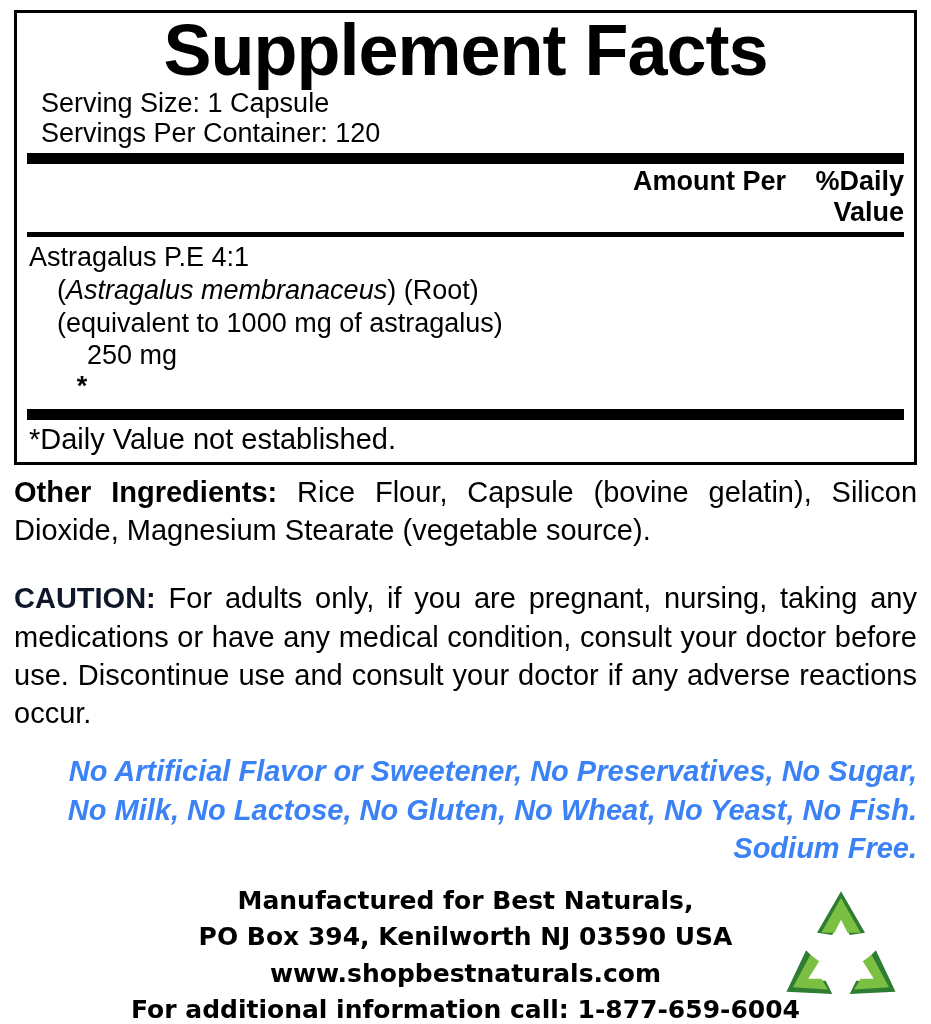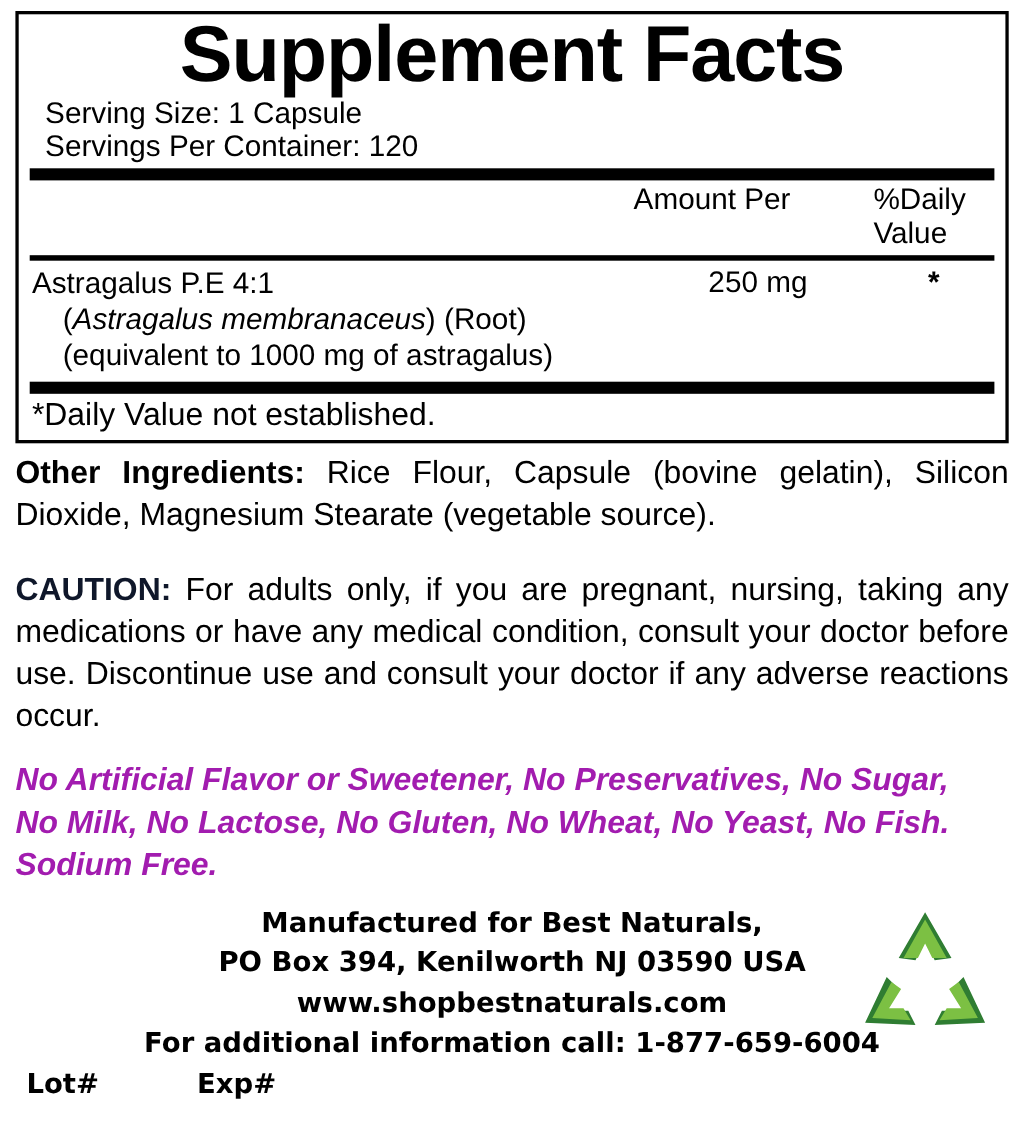--- a/index.html
+++ b/index.html
@@ -54,36 +54,37 @@
   }
 
   .sf-head {
     display: flex;
     justify-content: flex-end;
     align-items: flex-start;
     padding: 2px 0 4px 0;
   }
   .sf-head-col {
     font-size: 27px;
-    font-weight: normal;
+    font-weight: bold;
     line-height: 1.15;
-    text-align: left;
+    text-align: right;
   }
   .sf-head-amount {
     width: 210px;
   }
   .sf-head-dv {
     width: 110px;
     margin-left: 8px;
   }
 
   .sf-row {
     display: flex;
     align-items: flex-start;
     padding: 4px 0 2px 0;
+    flex-direction: column;
   }
   .sf-row-name {
     flex: 1;
     font-size: 27px;
     line-height: 1.22;
     padding-left: 2px;
   }
   .sf-row-name .indent {
     padding-left: 28px;
     display: block;
@@ -124,26 +125,27 @@
     text-align: justify;
     text-justify: inter-word;
   }
   .caution-label {
     color: #0f172a;
     font-weight: bold;
   }
 
   
   .freefrom {
-    color: #a21caf;
+    color: #3b82f6;
     font-style: italic;
     font-weight: bold;
     font-size: 29px;
     line-height: 1.32;
     margin-top: 20px;
+    text-align: right;
   }
 
   
   .footer {
     position: relative;
     margin-top: 16px;
     font-family: "DejaVu Sans", sans-serif;
     font-weight: bold;
     font-size: 25px;
     line-height: 1.45;

